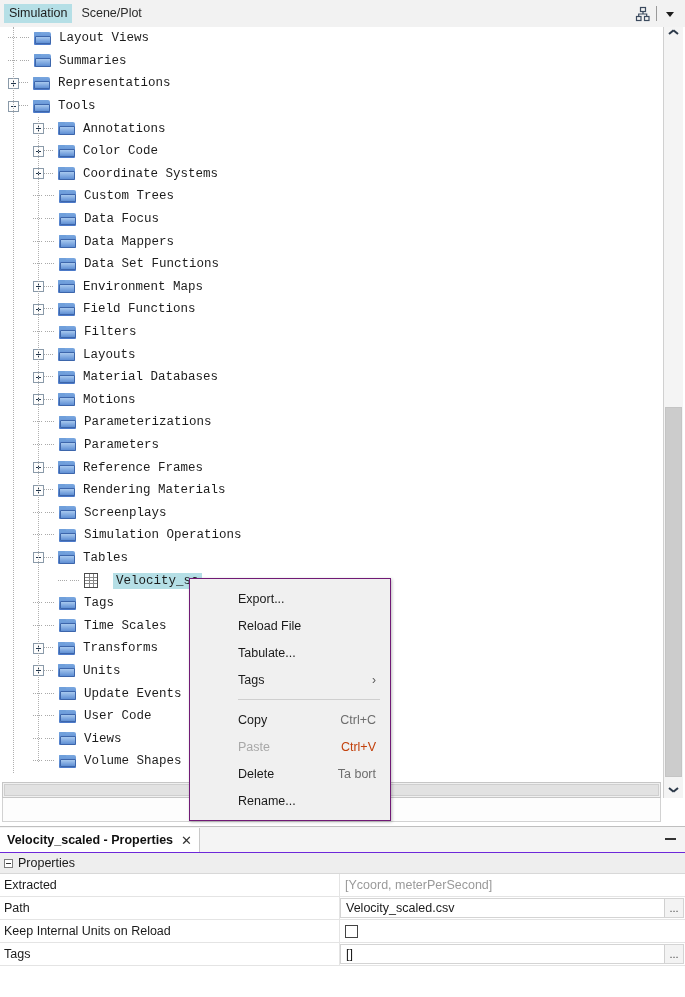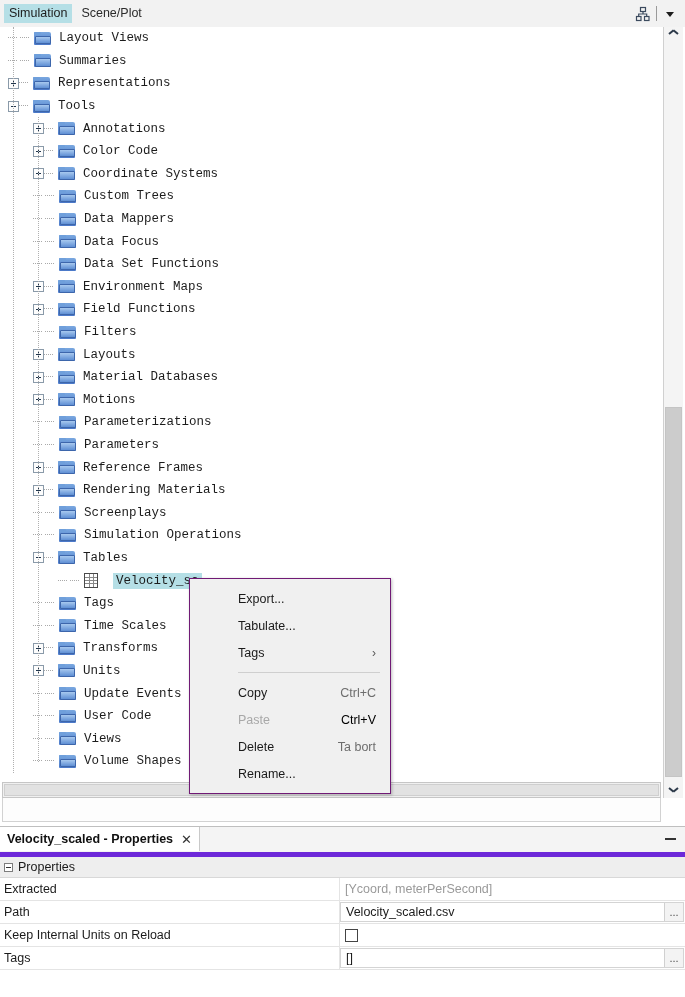--- a/index.html
+++ b/index.html
@@ -141,32 +141,32 @@
     box-shadow:1px 1px 3px rgba(0,0,0,0.25);
     padding:6px 0 6px 0;
     z-index:50;
   }
   .mi{
     height:27px;display:flex;align-items:center;
     padding:0 14px 0 48px;font-size:12.5px;color:#1a1a1a;cursor:default;position:relative;
   }
   .mi.disabled{color:#a8a8a8;}
   .mi .accel{margin-left:auto;color:#6d6d6d;font-size:12.5px;}
-  .mi.disabled .accel{color:#000000;}
+  .mi.disabled .accel{color:#c2410c;}
   .mi .submenu-arrow{margin-left:auto;color:#5a5a5a;font-size:12px;}
   .msep{height:1px;background:#cfcfcf;margin:6px 10px 6px 48px;}
 
   
   #propspanel{
     position:absolute;left:0;top:826px;width:685px;height:171px;
     background:#ffffff;border-top:1px solid #bfbfbf;
   }
   #propshead{
     position:relative;height:25px;background:#f4f4f4;
-    border-bottom:5px solid #6d28d9;display:flex;align-items:flex-start;
+    border-bottom:1px solid #6d28d9;display:flex;align-items:flex-end;
   }
   #propstab{
     height:24px;display:flex;align-items:center;padding:0 7px;
     background:#ffffff;border-right:1px solid #c9c9c9;
   }
   #propstab .ttl{font-weight:bold;font-size:12.5px;color:#111;}
   #propstab .closex{
     margin-left:8px;font-size:13px;color:#333;cursor:pointer;line-height:13px;
   }
   #minbtn{
@@ -336,33 +336,33 @@
       <div class="row">
         <div style="width: 33px; flex: 0 0 33px; height: 100%;"></div>
         <div class="dash"></div>
         <div style="width: 2px; flex: 0 0 2px;"></div>
         <div class="dash"></div>
         <div class="folder">
           <div class="back"></div>
           <div class="tabtop"></div>
           <div class="front"></div>
         </div>
+        <span class="lbl">Data Focus</span>
+      </div>
+      <div class="row">
+        <div style="width: 33px; flex: 0 0 33px; height: 100%;"></div>
+        <div class="dash"></div>
+        <div style="width: 2px; flex: 0 0 2px;"></div>
+        <div class="dash"></div>
+        <div class="folder">
+          <div class="back"></div>
+          <div class="tabtop"></div>
+          <div class="front"></div>
+        </div>
         <span class="lbl">Data Mappers</span>
-      </div>
-      <div class="row">
-        <div style="width: 33px; flex: 0 0 33px; height: 100%;"></div>
-        <div class="dash"></div>
-        <div style="width: 2px; flex: 0 0 2px;"></div>
-        <div class="dash"></div>
-        <div class="folder">
-          <div class="back"></div>
-          <div class="tabtop"></div>
-          <div class="front"></div>
-        </div>
-        <span class="lbl">Data Focus</span>
       </div>
       <div class="row">
         <div style="width: 33px; flex: 0 0 33px; height: 100%;"></div>
         <div class="dash"></div>
         <div style="width: 2px; flex: 0 0 2px;"></div>
         <div class="dash"></div>
         <div class="folder">
           <div class="back"></div>
           <div class="tabtop"></div>
           <div class="front"></div>
@@ -636,20 +636,23 @@
     <div class="sbtn" id="sb-down">
       <span class="chev"></span>
     </div>
   </div>
 </div>
 
 <div id="ctxmenu">
 
 <div class="mi">
       <span>Export...</span>
+    </div>
+    <div class="mi">
+      <span>Reload File</span>
     </div>
     <div class="mi">
       <span>Tabulate...</span>
     </div>
     <div class="mi">
       <span>Tags</span>
       <span class="submenu-arrow">›</span>
     </div>
     <div class="msep"></div>
     <div class="mi">

